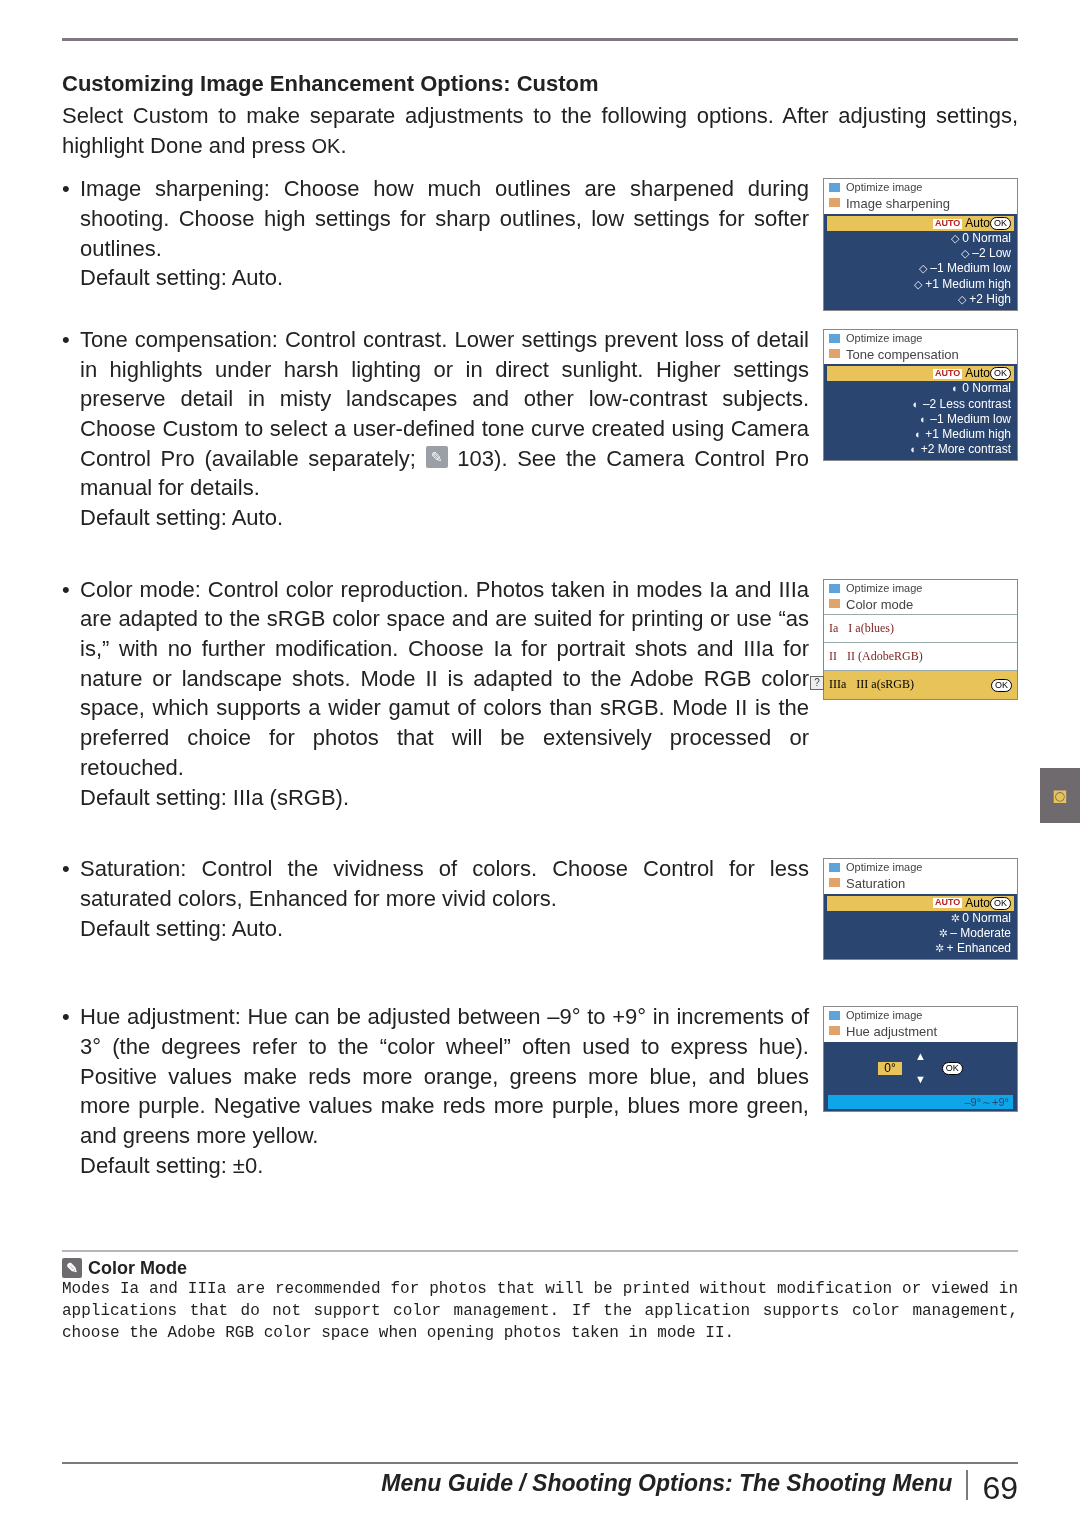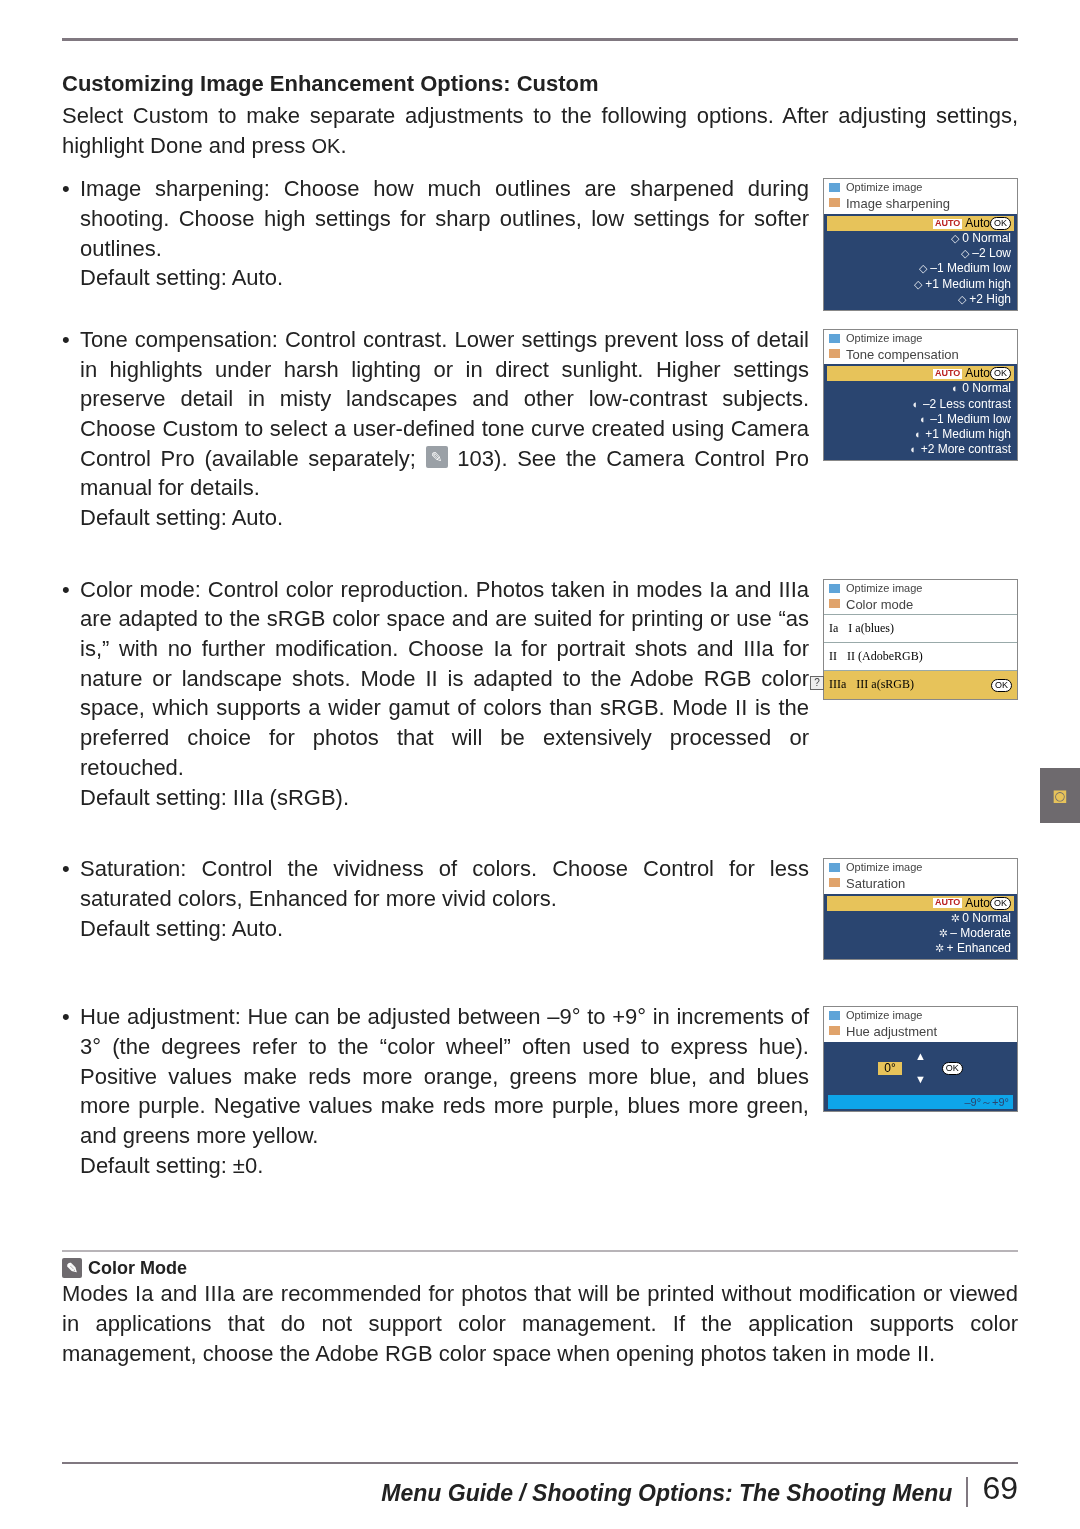--- a/index.html
+++ b/index.html
@@ -130,21 +130,21 @@
     font-size:9px; padding:0 2px; margin-right:3px; font-weight:700;
     vertical-align: middle;
   }
   
   .cm-body { padding:0; }
   .cm-row {
     display:flex; align-items:center;
     padding: 7px 5px;
     border-top:1px solid #9aa;
     font-size:12px;
-    color:#000000;
+    color:#7f1d1d;
     gap:10px;
     position: relative;
   }
   .cm-row.hl { background:#e7c35a; color:#000; }
   .cm-row .serif { font-family: "Times New Roman", serif; }
   .cm-row .q {
     position:absolute; left:-14px; top:5px;
     width:12px;height:12px; border:1px solid #666; font-size:10px;
     text-align:center; line-height:12px; background:#eee; color:#444;
   }
@@ -176,26 +176,26 @@
     margin-top:6px;
     padding-left:26px;
     position:relative;
   }
   .note-title::before{
     content:"✎";
     position:absolute; left:0; top:0;
     width:20px; height:20px; background:#6e6a6e; color:#fff;
     font-size:14px; text-align:center; line-height:20px; border-radius:2px;
   }
-  .note-body{ font-size:22px; line-height:1.35; text-align: justify; }
+  .note-body{ font-size:16px; line-height:1.35; text-align: justify; font-family: Liberation Mono, monospace; }
   .footer-bar{
     position:absolute;
     left:62px; right:62px; bottom:22px;
     border-top:2px solid #807880;
-    display:flex; justify-content:flex-end; align-items:flex-end;
+    display:flex; justify-content:flex-end; align-items:flex-start;
     gap:14px;
     padding-top:6px;
   }
   .footer-text{
     font-weight:700;
     font-style:italic;
     font-size:23px;
     font-family: "Segoe UI", Arial, sans-serif;
   }
   .footer-sep{ width:2px; height:30px; background:#807880; }

